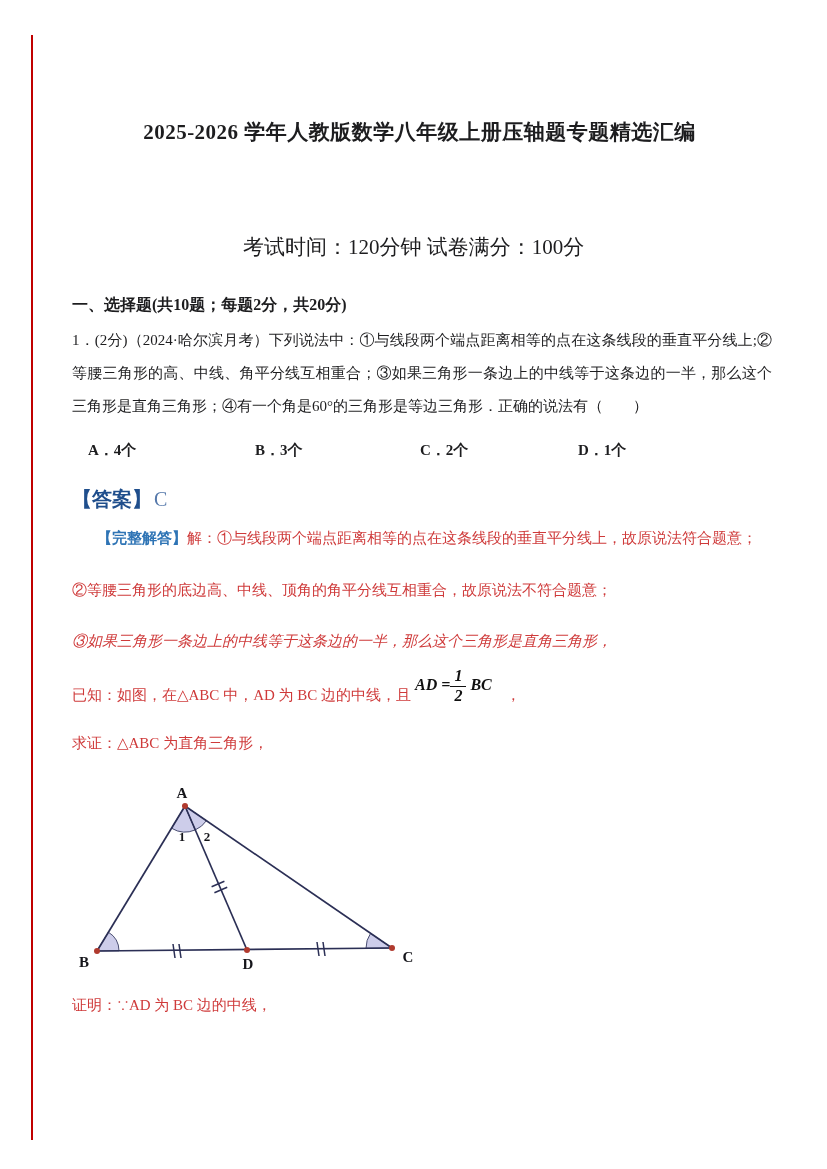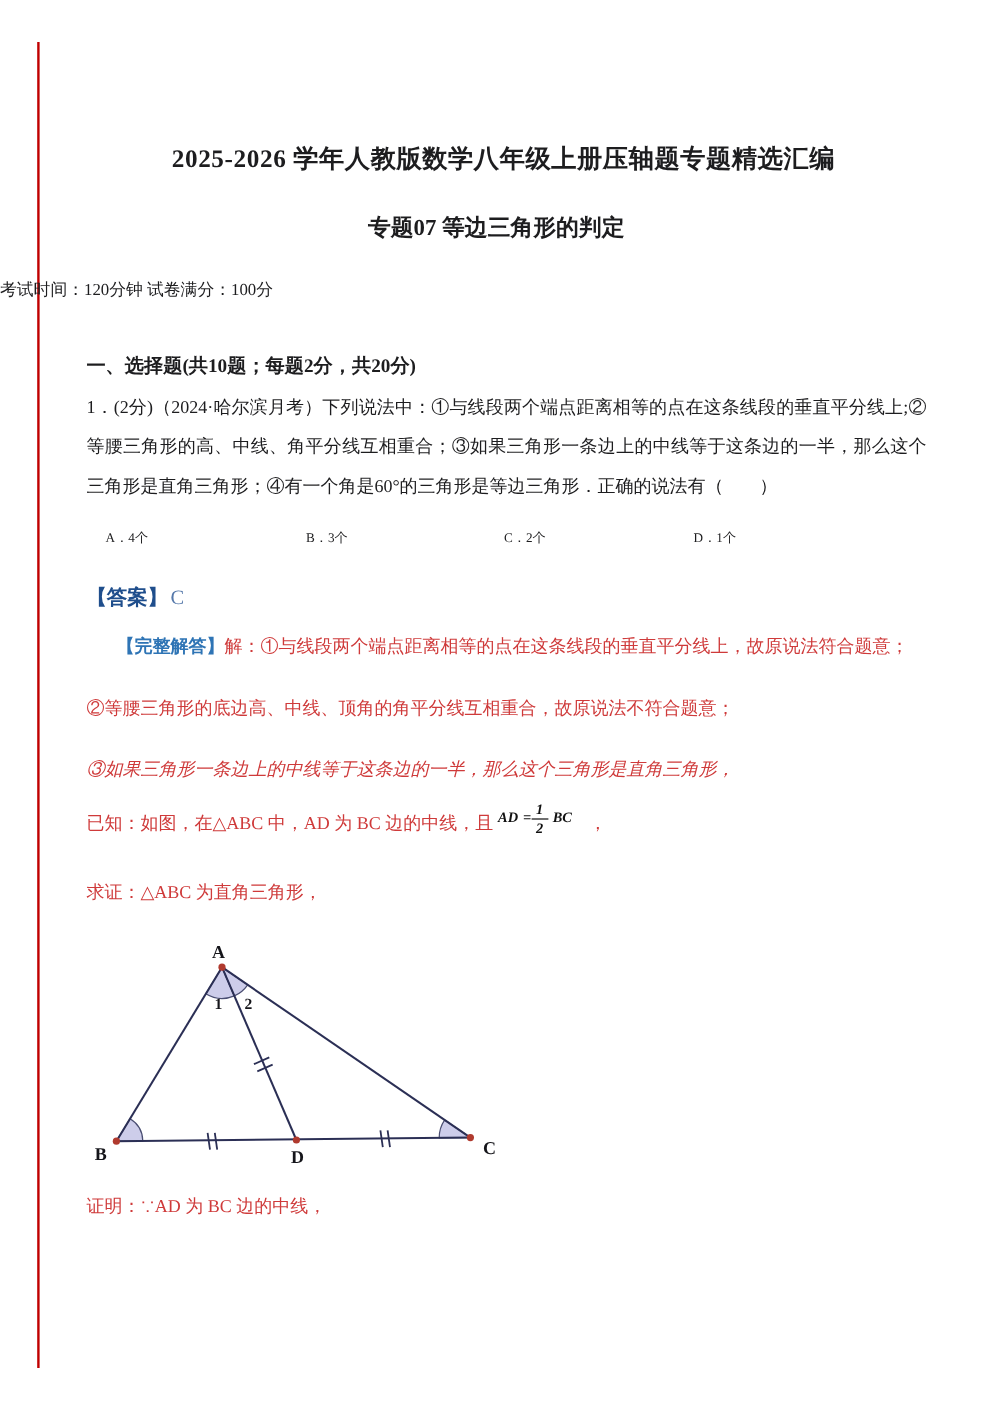--- a/index.html
+++ b/index.html
@@ -24,71 +24,71 @@
     text-align:center; font-size:21px; font-weight:bold;
     letter-spacing:0.5px;
     margin-left:12px;
   }
   .doc-subtitle {
     position:absolute; top:177px; left:0; right:0;
     text-align:center; font-size:19px; font-weight:bold;
   }
   .exam-info {
     position:absolute; top:233px; left:0; right:0;
-    font-size:14px;
+    text-align:center; font-size:21px;
   }
   .section-heading {
     position:absolute; top:282px; left:72px;
     font-size:16px; font-weight:bold;margin-top:13px;
   }
   .question-text {
     position:absolute; top:324px; left:72px; width:700px;
     font-size:15px; line-height:33px; text-align:justify;
   }
   .options-row {
     position:absolute; top:441px; left:72px; width:720px; height:22px;
-    font-size:11px;
+    font-size:15px;
+    font-weight:bold;
   }
   .options-row .opt { position:absolute; top:0; white-space:nowrap; }
   .opt-a { left:16px; } .opt-b { left:183px; } .opt-c { left:348px; } .opt-d { left:506px; }
 
-  .answer-line { position:absolute; top:486px; left:72px; font-size:17px;text-align:center; }
+  .answer-line { position:absolute; top:486px; left:72px; font-size:20px;text-align:center; }
   .answer-label { color:var(--answer-label-blue,#1f4e8c); font-weight:bold; }
   .answer-value { color:var(--answer-value-blue,#5578aa); padding-left:2px; }
 
   .sol { position:absolute; left:72px; width:710px; font-size:15px; color:var(--red,#cf3a3a); }
   .sol-label { color:var(--solution-label-blue,#2e74b5); font-weight:bold; }
   .sol-1 { top:529px;text-align:center; }
   .sol-2 { top:581px; }
   .sol-3 { top:632px;font-style:italic; }
   .sol-given { top:668px; display:flex; align-items:flex-end; }
   .sol-prove { top:734px; }
   .sol-proof1 { top:996px; }
   .sol-proof2 { top:1044px; }
 
-  .math { color:#111; font-weight:bold; font-style:italic; font-size:12px; white-space:nowrap; }
+  .math { color:#111; font-weight:bold; font-style:italic; font-size:16px; white-space:nowrap; }
   .math-side { padding:0 4px; }
   .frac { display:inline-block; vertical-align:middle; text-align:center; line-height:1.05; }
   .frac .num { display:block; padding:0 4px 1px 4px; border-bottom:1.6px solid #111; }
   .frac .den { display:block; padding-top:1px; }
   .given-suffix { padding-left:10px; }
 
   .figure-wrap { position:absolute; top:778px; left:70px; width:360px; height:208px; }
   svg text.vlabel { font-family:"Liberation Serif",serif; font-size:15px; font-weight:bold; fill:#15151a; }
   svg text.alabel { font-family:"Liberation Serif",serif; font-size:13px; font-weight:bold; fill:#15151a; }
 </style>
 </head>
 <body>
 
 <div class="page">
 
   <div class="margin-line"></div>
 
   <div class="doc-title">2025-2026 学年人教版数学八年级上册压轴题专题精选汇编</div>
-  <div class="doc-subtitle">专题07 等边三角形的判定</div>
   <div class="exam-info">考试时间：120分钟  试卷满分：100分</div>
 
   <div class="section-heading">一、选择题(共10题；每题2分，共20分)</div>
 
   <div class="question-text">1．(2分)（2024·哈尔滨月考）下列说法中：①与线段两个端点距离相等的点在这条线段的垂直平分线上;②等腰三角形的高、中线、角平分线互相重合；③如果三角形一条边上的中线等于这条边的一半，那么这个三角形是直角三角形；④有一个角是60°的三角形是等边三角形．正确的说法有（　　）</div>
 
   <div class="options-row">
     <span class="opt opt-a">A．4个</span>
     <span class="opt opt-b">B．3个</span>
     <span class="opt opt-c">C．2个</span>

